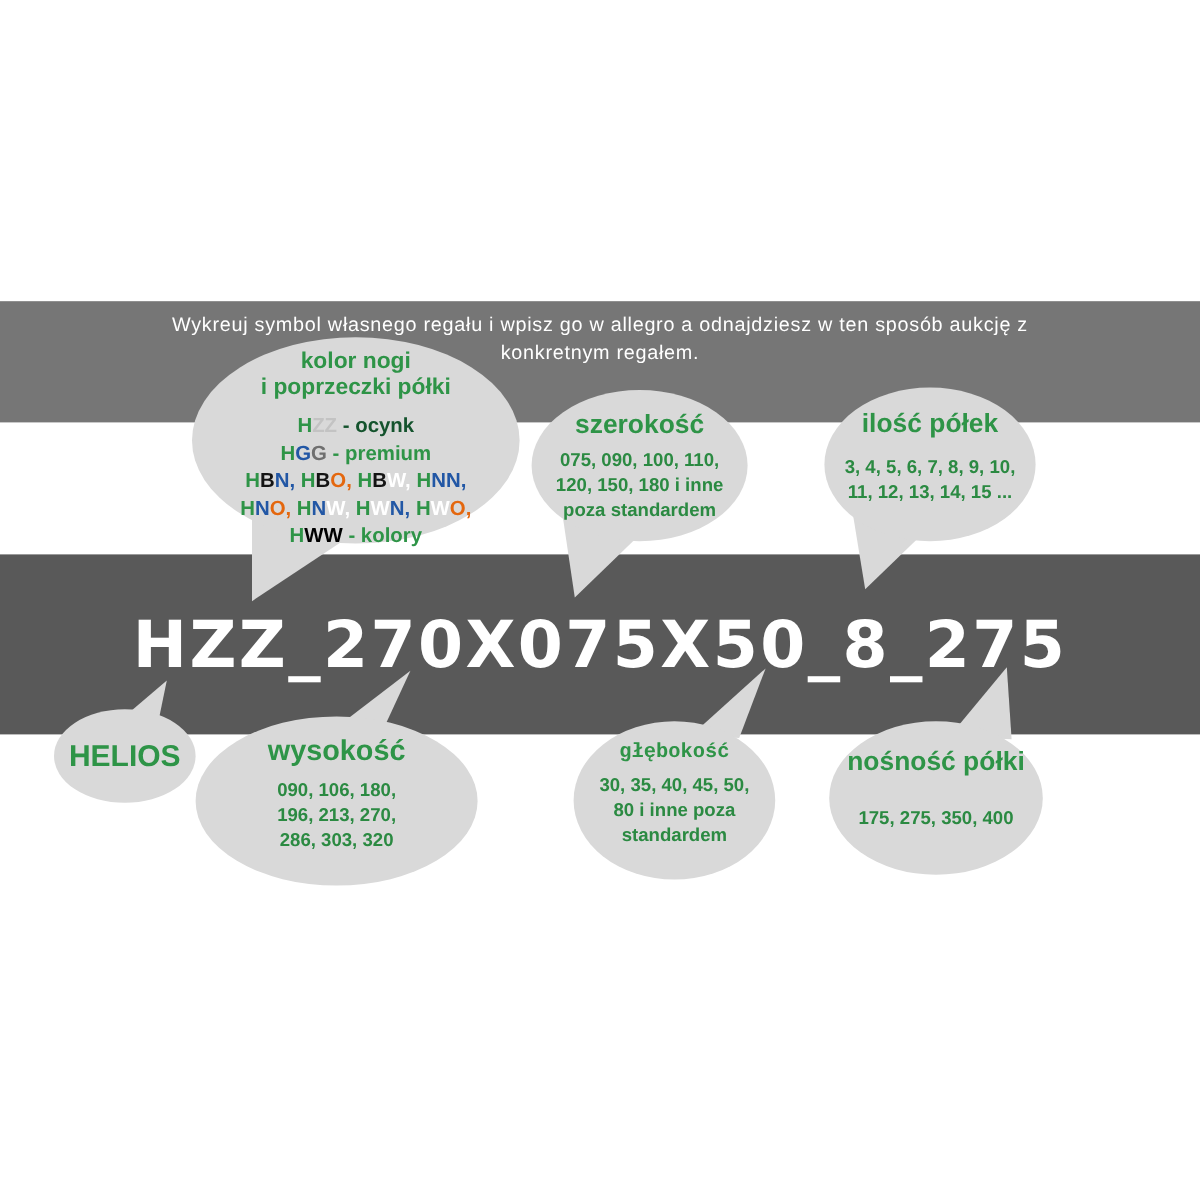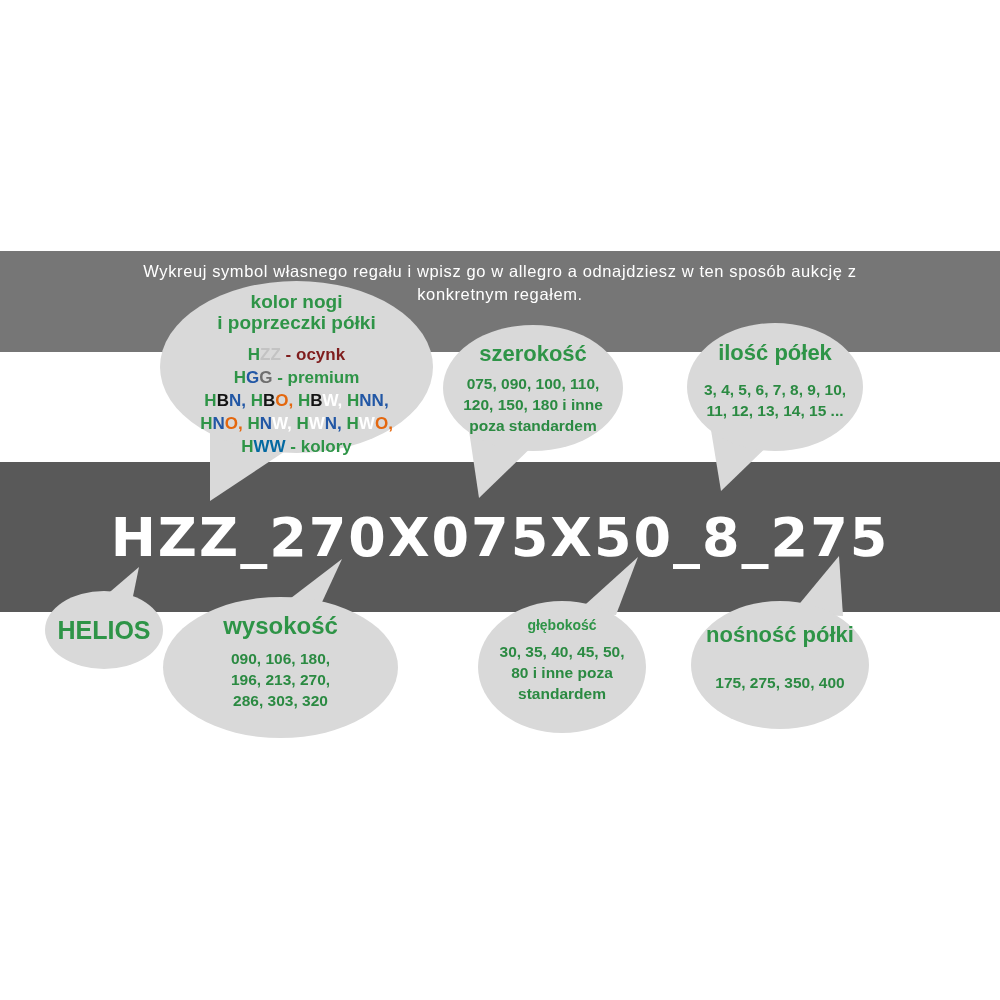--- a/index.html
+++ b/index.html
@@ -42,21 +42,21 @@
   .bubble-szerokosc .b-title{font-size:22px;}
   .bubble-szerokosc .b-values{margin-top:6px;}
   .bubble-ilosc{left:687px;top:323px;width:176px;height:128px;padding-top:18px;box-sizing:border-box;}
   .bubble-ilosc .b-title{font-size:22px;}
   .bubble-ilosc .b-values{margin-top:13px;}
   .bubble-helios{left:45px;top:591px;width:118px;height:78px;justify-content:center;}
   .bubble-helios .b-title{font-size:25px;}
   .bubble-wysokosc{left:163px;top:597px;width:235px;height:141px;padding-top:16px;box-sizing:border-box;}
   .bubble-wysokosc .b-title{font-size:24px;}
   .bubble-glebokosc{left:478px;top:601px;width:168px;height:132px;padding-top:17px;box-sizing:border-box;}
-  .bubble-glebokosc .b-title{font-size:14px;}
+  .bubble-glebokosc .b-title{font-size:17px;font-family:Liberation Mono, monospace;}
   .bubble-glebokosc .b-values{margin-top:7px;}
   .bubble-nosnosc{left:691px;top:601px;width:178px;height:128px;padding-top:22px;box-sizing:border-box;}
   .bubble-nosnosc .b-title{font-size:22px;}
   .bubble-nosnosc .b-values{margin-top:24px;text-align:center;}
 </style>
 </head>
 <body>
 
 <div class="canvas">
 
@@ -79,25 +79,25 @@
     <polygon points="576,613 638,557 616,615" fill="#d9d9d9"></polygon>
     <polygon points="791,614 839,556 843,616" fill="#d9d9d9"></polygon>
   </svg>
 
   <div class="bubble bubble-kolor">
     <div class="b-title">
       <div>kolor nogi</div>
       <div>i poprzeczki półki</div>
     </div>
     <div class="kolor-rows">
-      <div><span style="color: rgb(46, 148, 71);">H</span><span style="color: rgb(195, 195, 195);">ZZ</span><span style="color: #7f1d1d;"> - ocynk</span></div>
+      <div><span style="color: rgb(46, 148, 71);">H</span><span style="color: rgb(195, 195, 195);">ZZ</span><span style="color: #14532d;"> - ocynk</span></div>
       <div><span style="color: rgb(46, 148, 71);">H</span><span style="color: rgb(34, 87, 165);">G</span><span style="color: rgb(111, 111, 111);">G</span><span style="color: rgb(46, 148, 71);"> - premium</span></div>
       <div><span style="color: rgb(46, 148, 71);">H</span><span style="color: rgb(20, 20, 20);">B</span><span style="color: rgb(34, 87, 165);">N</span><span style="color: rgb(34, 87, 165);">, </span><span style="color: rgb(46, 148, 71);">H</span><span style="color: rgb(20, 20, 20);">B</span><span style="color: rgb(228, 103, 14);">O</span><span style="color: rgb(228, 103, 14);">, </span><span style="color: rgb(46, 148, 71);">H</span><span style="color: rgb(20, 20, 20);">B</span><span style="color: rgb(255, 255, 255);">W</span><span style="color: rgb(255, 255, 255);">, </span><span style="color: rgb(46, 148, 71);">H</span><span style="color: rgb(34, 87, 165);">N</span><span style="color: rgb(34, 87, 165);">N</span><span style="color: rgb(34, 87, 165);">,</span></div>
       <div><span style="color: rgb(46, 148, 71);">H</span><span style="color: rgb(34, 87, 165);">N</span><span style="color: rgb(228, 103, 14);">O</span><span style="color: rgb(228, 103, 14);">, </span><span style="color: rgb(46, 148, 71);">H</span><span style="color: rgb(34, 87, 165);">N</span><span style="color: rgb(255, 255, 255);">W</span><span style="color: rgb(255, 255, 255);">, </span><span style="color: rgb(46, 148, 71);">H</span><span style="color: rgb(255, 255, 255);">W</span><span style="color: rgb(34, 87, 165);">N</span><span style="color: rgb(34, 87, 165);">, </span><span style="color: rgb(46, 148, 71);">H</span><span style="color: rgb(255, 255, 255);">W</span><span style="color: rgb(228, 103, 14);">O</span><span style="color: rgb(228, 103, 14);">,</span></div>
-      <div><span style="color: rgb(46, 148, 71);">H</span><span style="color: #0369a1;">WW</span><span style="color: rgb(46, 148, 71);"> - kolory</span></div>
+      <div><span style="color: rgb(46, 148, 71);">H</span><span style="color: #000000;">WW</span><span style="color: rgb(46, 148, 71);"> - kolory</span></div>
     </div>
   </div>
 
   <div class="bubble bubble-szerokosc">
     <div class="b-title">szerokość</div>
     <div class="b-values">
         <div>075, 090, 100, 110,</div>
         <div>120, 150, 180  i inne</div>
         <div>poza standardem</div>
       </div>

